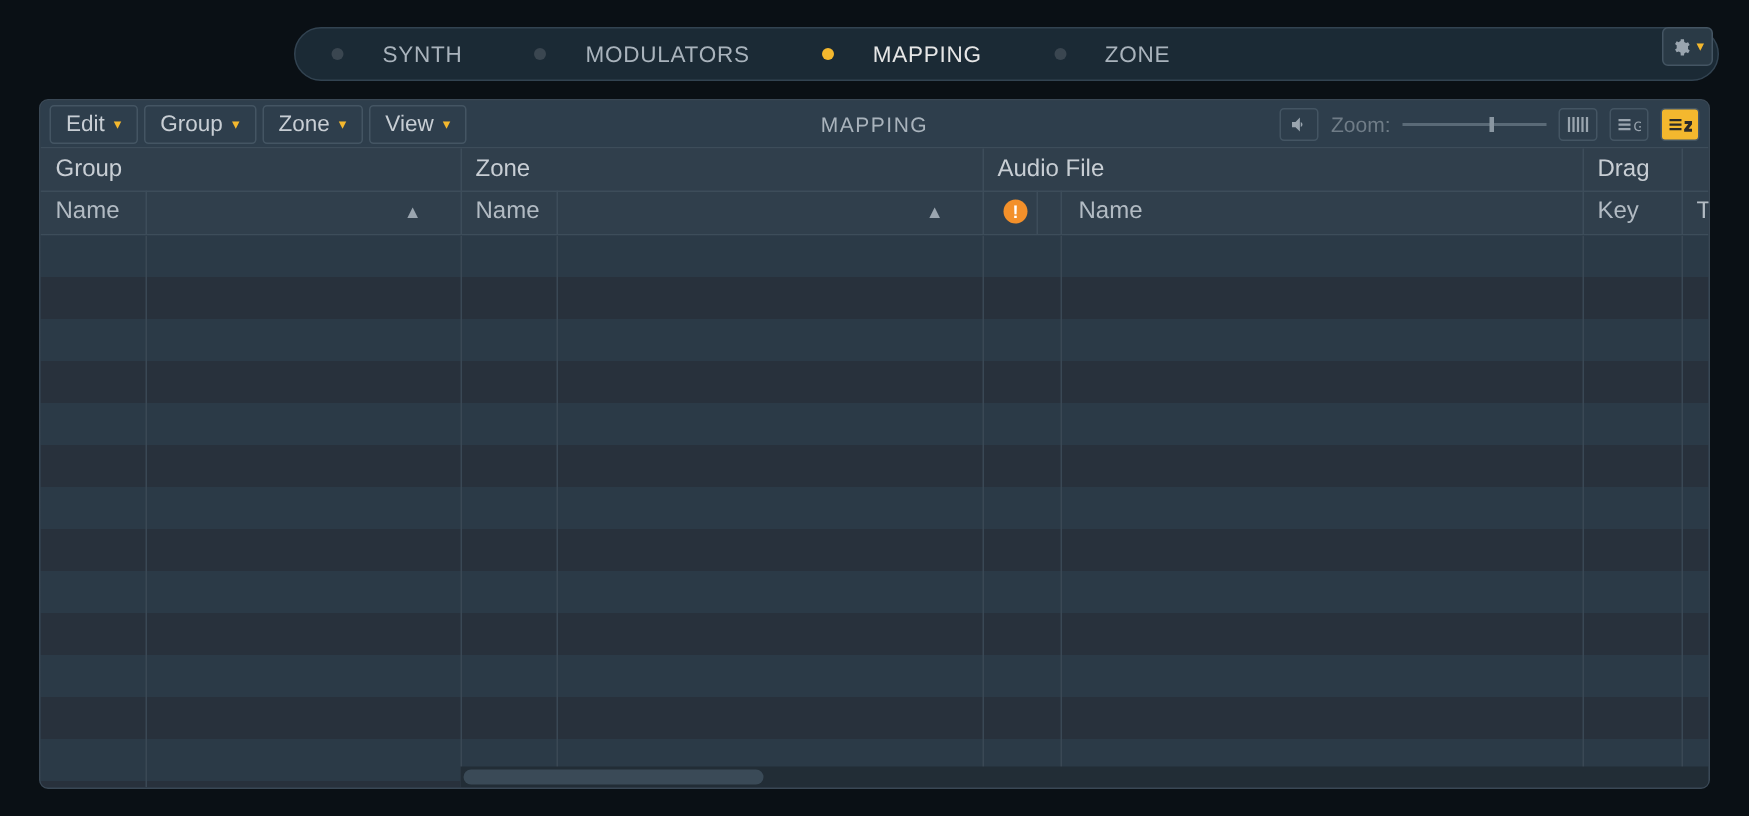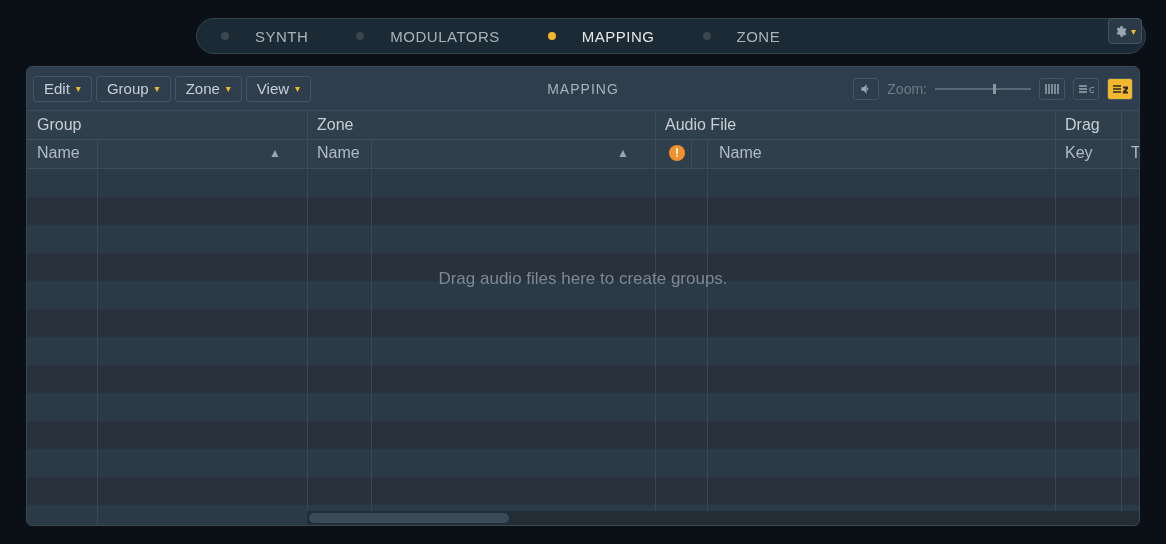--- a/index.html
+++ b/index.html
@@ -74,21 +74,21 @@
     border: 1px solid #3a4855;
     border-radius: 6px;
     background: #2a3946;
     overflow: hidden;
     display: flex;
     flex-direction: column;
   }
 
   
   .toolbar {
-    height: 44px;
+    height: 32px;
     background: #2e3e4c;
     border-bottom: 1px solid #3d4d5a;
     display: flex;
     align-items: center;
     position: relative;
   }
   .menu-btn {
     height: 26px;
     margin: 0 0 0 4px;
     padding: 0 10px 0 10px;
@@ -327,20 +327,19 @@
 
   <div class="gridbody">
     <div class="vline" style="left:70px"></div>
     <div class="vline" style="left:280px"></div>
     <div class="vline" style="left:344px"></div>
     <div class="vline" style="left:628px"></div>
     <div class="vline" style="left:680px"></div>
     <div class="vline" style="left:1028px"></div>
     <div class="vline" style="left:1094px"></div>
 
-    <div class="empty-text">Drag audio files here to create groups.</div>
 
     <div class="hscroll">
       <div class="thumb"></div>
     </div>
   </div>
 
 </div>
 
 </body></html>

